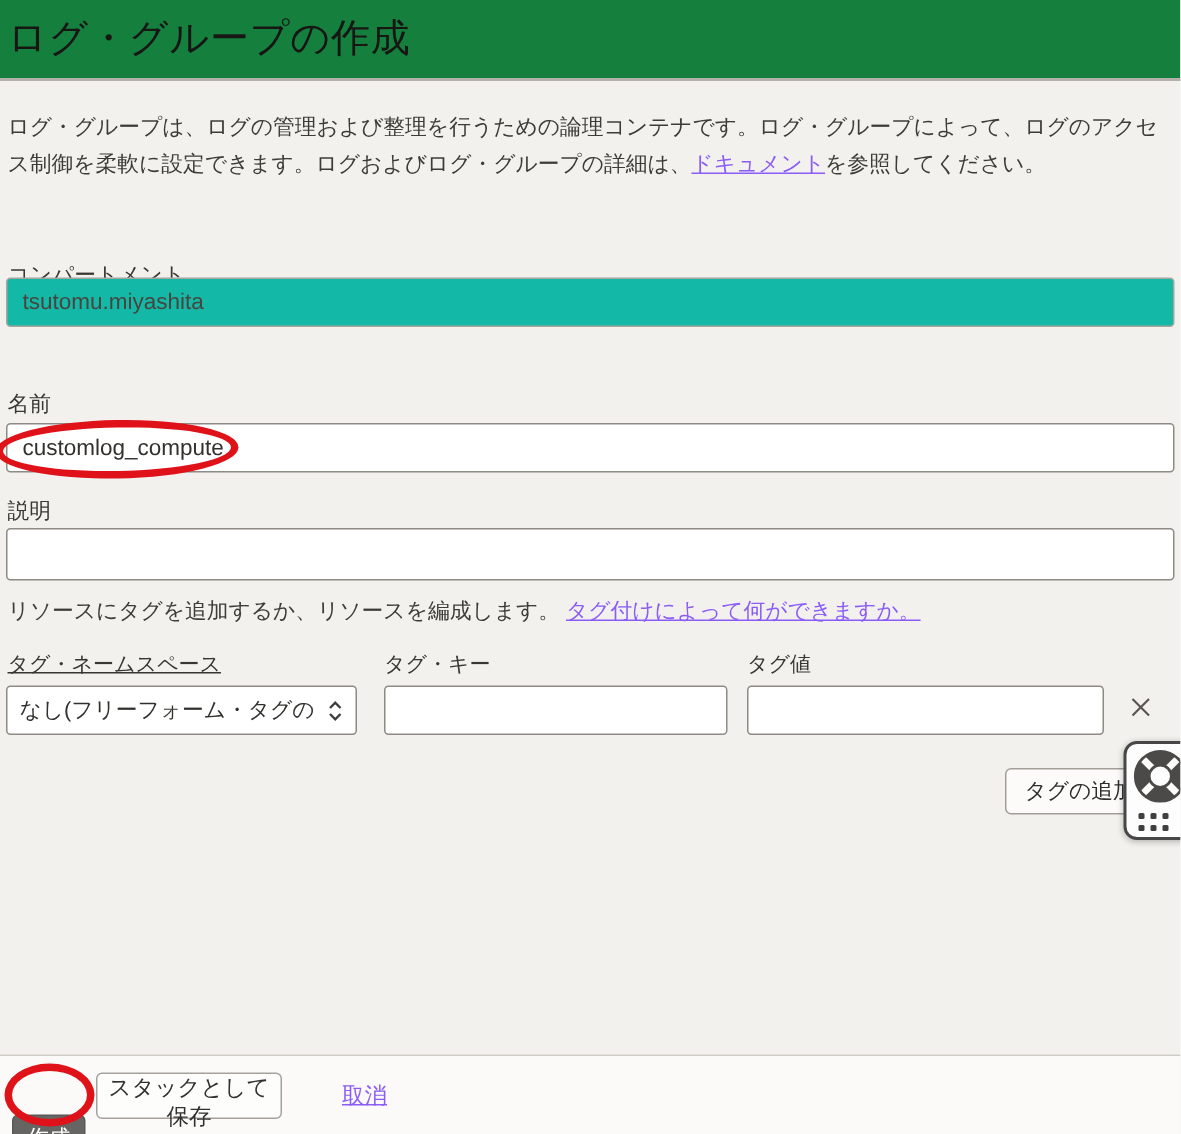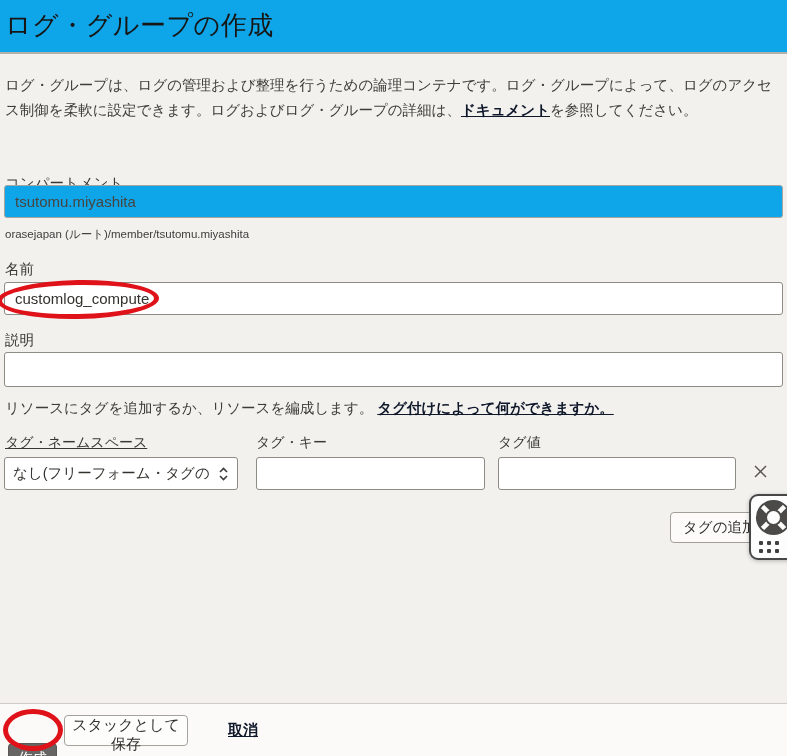--- a/index.html
+++ b/index.html
@@ -3,36 +3,36 @@
 <meta charset="utf-8">
 <style>
   * { margin:0; padding:0; box-sizing:border-box; }
   body { font-family:"Liberation Sans","DejaVu Sans",sans-serif; }
   .screen{
     position:relative; width:787px; height:756px; overflow:hidden;
     background:#f2f1ee; color:#2e2c29;
   }
   
   .header{ position:absolute; left:0; top:0; width:787px; height:54px;
-    background:#0ea5e9; border-bottom:2px solid #b4b0aa; }
+    background:#15803d; border-bottom:2px solid #b4b0aa; }
   .page-title{ position:absolute; left:5px; top:8px; font-size:26px;
     font-weight:400; color:#171614; letter-spacing:.5px; }
   
   .intro{ position:absolute; left:5px; top:73px; width:778px;
     font-size:14.5px; line-height:25px; color:#3e3c38; }
-  a.link{ color:#0f172a; text-decoration:underline; cursor:pointer;font-weight:bold; }
+  a.link{ color:#8b5cf6; text-decoration:underline; cursor:pointer; }
   
   .field-label{ position:absolute; font-size:14.5px; color:#393733; }
   .text-input{
     position:absolute; height:33px; background:#ffffff;
     border:1px solid #8e8a84; border-radius:3px; padding:0 10px;
     font-size:15px; color:#33312e; font-family:inherit; outline:none; width:779px; left:4px;
   }
   .text-input:disabled, .text-input.disabled{
-    background:#0ea5e9; border-color:#a8a49e; color:#474540;
+    background:#14b8a6; border-color:#a8a49e; color:#474540;
   }
   .hint{ position:absolute; left:5px; top:227px; font-size:11.5px; color:#3f3d3a; }
   
   .select-box{
     position:absolute; left:4px; top:457px; width:234px; height:33px;
     background:#fff; border:1px solid #8e8a84; border-radius:3px;
     display:flex; align-items:center; justify-content:space-between;
     padding:0 8px; cursor:pointer;
   }
   .select-box .sel-text{
@@ -84,21 +84,20 @@
 <div class="screen">
 
   <div class="header">
     <h1 class="page-title">ログ・グループの作成</h1>
   </div>
 
   <p class="intro"><span>ログ・グループは、ログの管理および整理を行うための論理コンテナです。ログ・グループによって、ログのアクセス制御を柔軟に設定できます。ログおよびログ・グループの詳細は、</span><a class="link">ドキュメント</a><span>を参照してください。</span></p>
 
   <label class="field-label" style="left:5px; top:174px;text-align:right;">コンパートメント</label>
   <input class="text-input disabled" style="top: 185px;" disabled="" value="tsutomu.miyashita">
-  <div class="hint">orasejapan (ルート)/member/tsutomu.miyashita</div>
 
   <label class="field-label" style="left:5px; top:260px;">名前</label>
   <input class="text-input" style="top: 282px;" value="customlog_compute">
 
   <label class="field-label" style="left:5px; top:331px;">説明</label>
   <input class="text-input" style="top: 352px; height: 35px;" value="">
 
   <p class="intro" style="top:396px; width:778px;"><span>リソースにタグを追加するか、リソースを編成します。</span> <a class="link">タグ付けによって何ができますか。</a></p>
 
   <label class="field-label" style="left:5px; top:434px; font-size:14px;text-decoration:underline;">タグ・ネームスペース</label>

